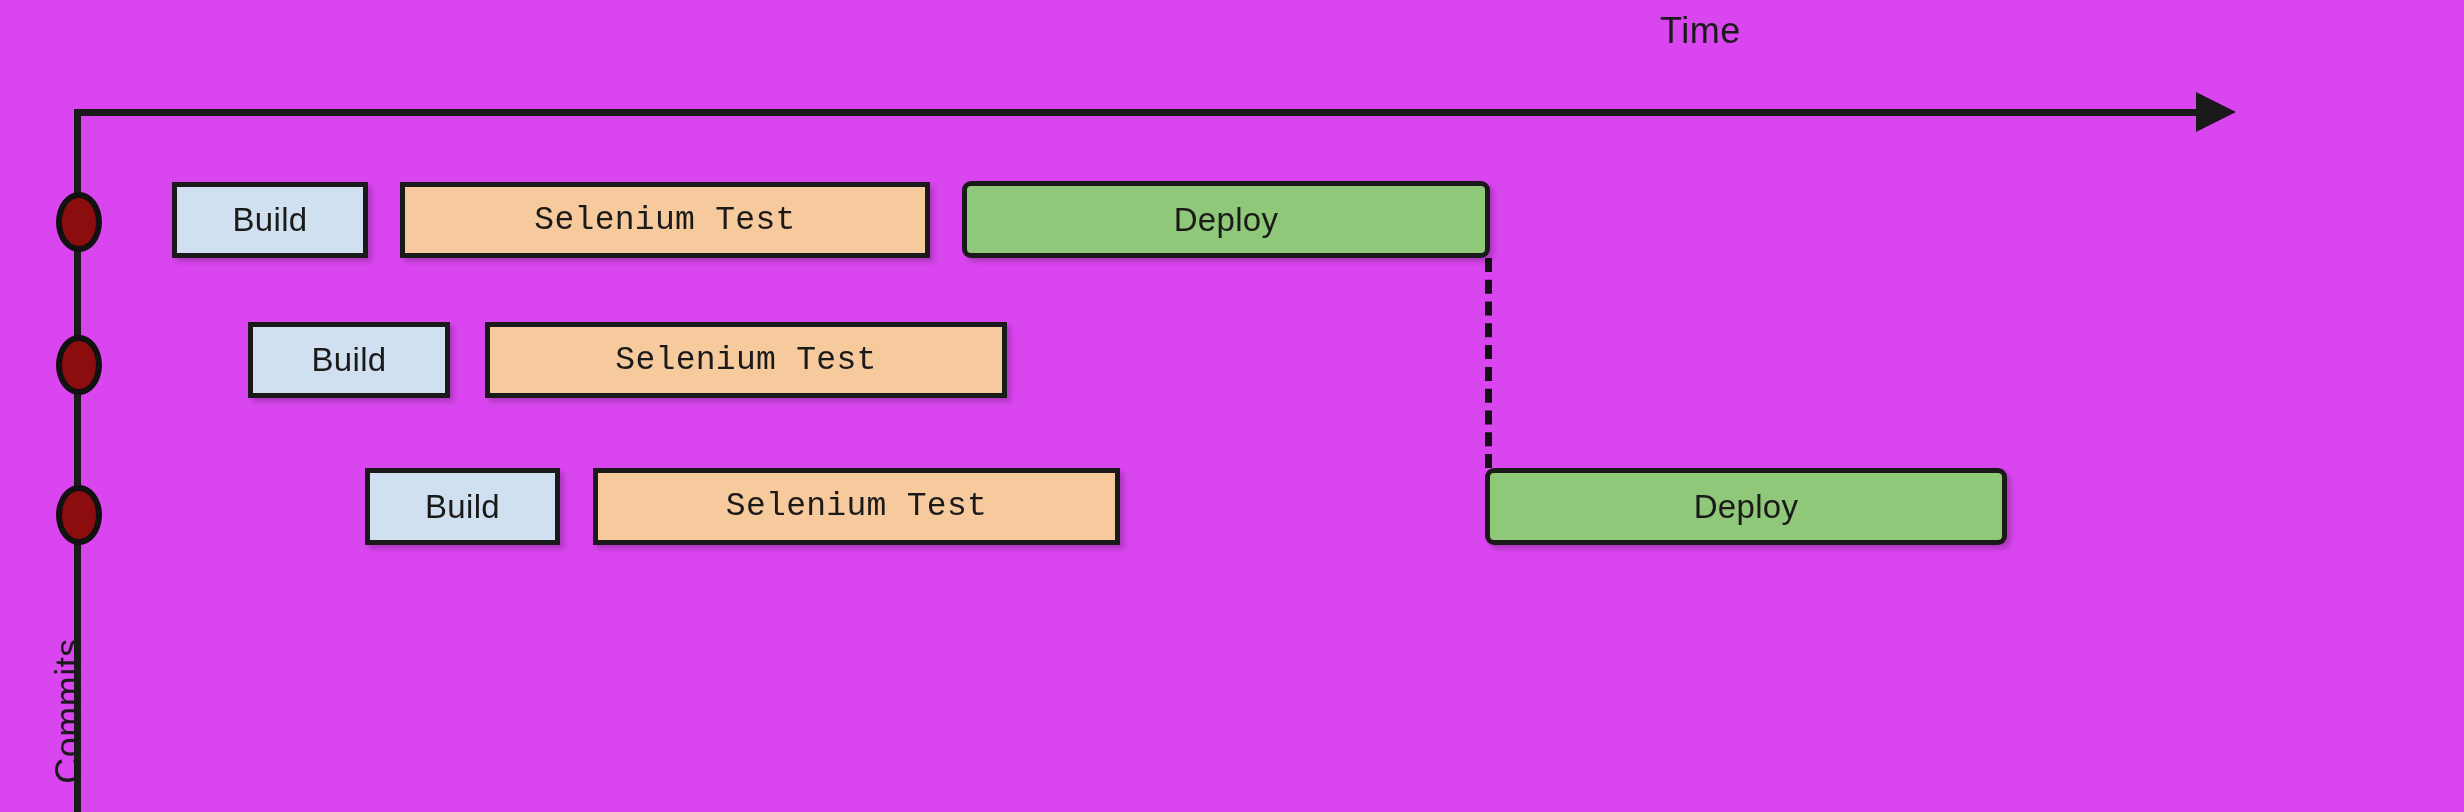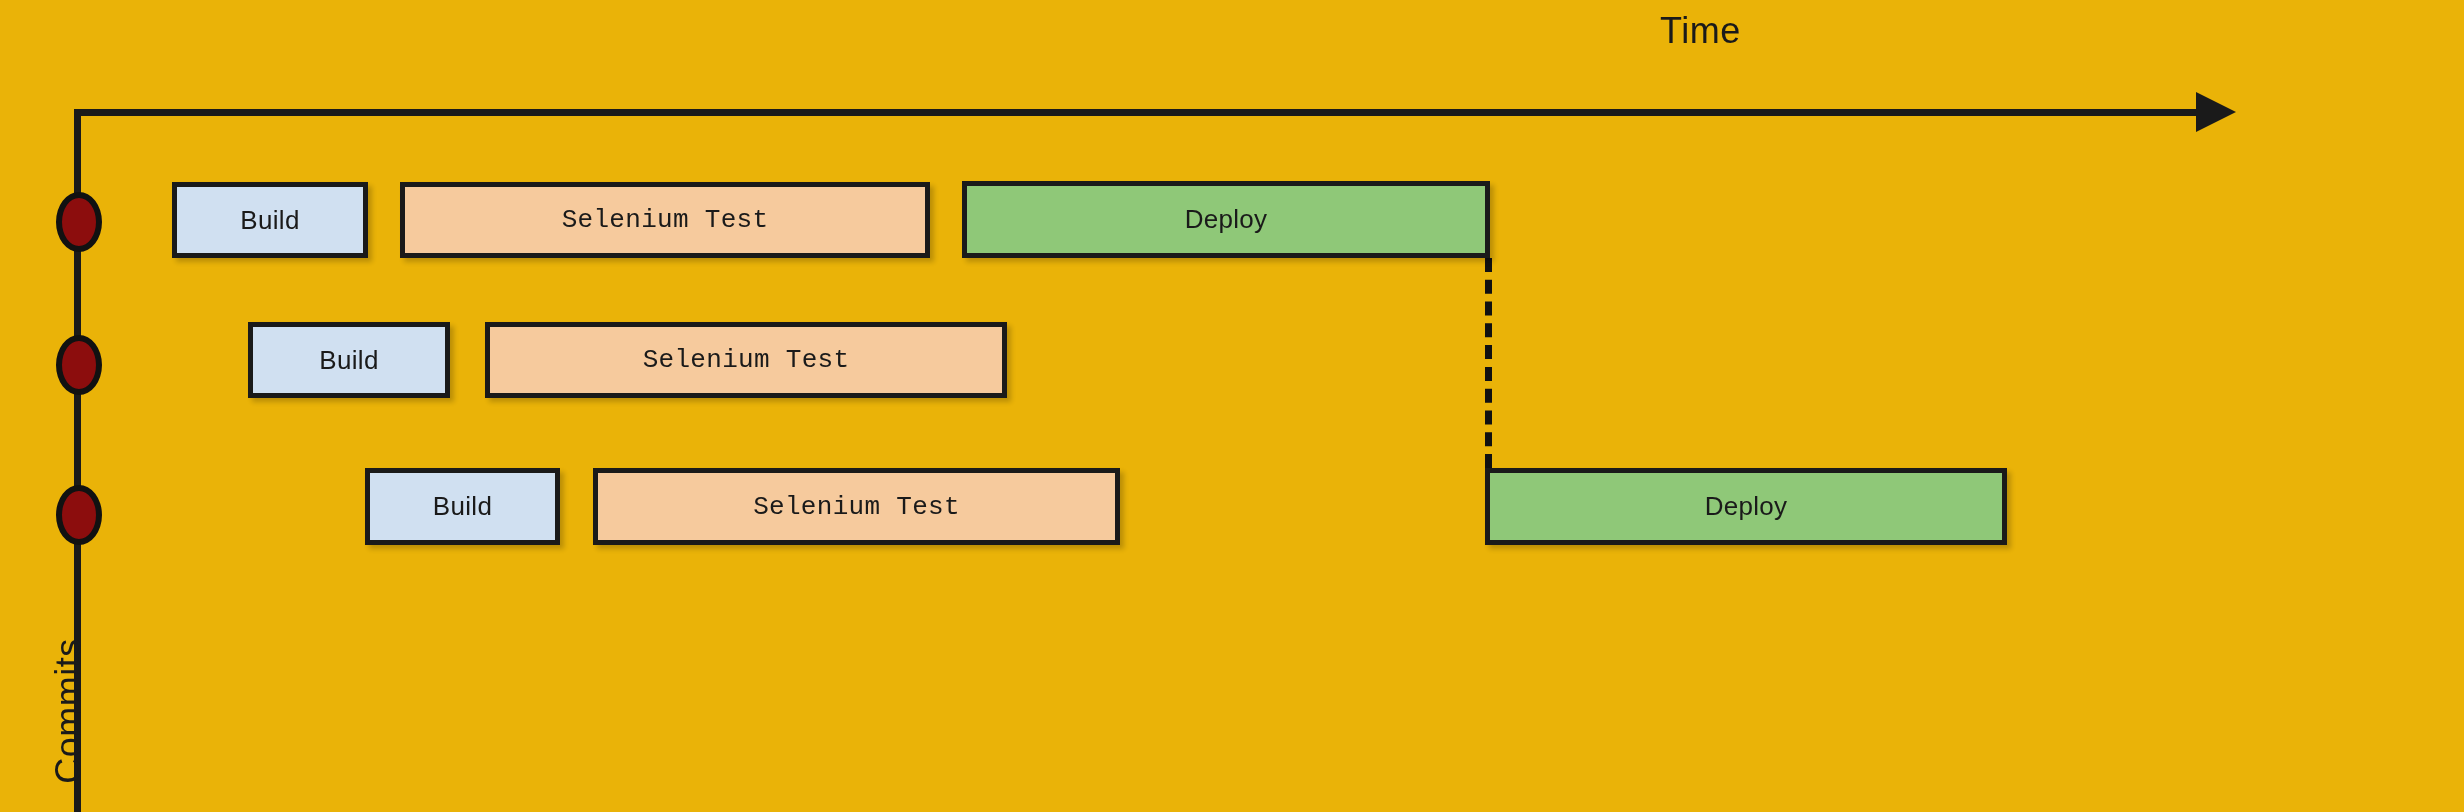--- a/index.html
+++ b/index.html
@@ -8,21 +8,21 @@
     padding: 0;
     background: #ffffff;
   }
   body {
     font-family: "Liberation Sans", sans-serif;
   }
   #canvas {
     position: relative;
     width: 2464px;
     height: 812px;
-    background: #eab308;
+    background: #d946ef;
     overflow: hidden;
   }
   
   .axis-vertical {
     position: absolute;
     left: 74px;
     top: 112px;
     width: 7px;
     height: 700px;
     background: #1a1a1a;
@@ -80,29 +80,29 @@
     box-sizing: border-box;
   }
   
   .stage {
     position: absolute;
     box-sizing: border-box;
     border: 5px solid #1a1a1a;
     display: flex;
     align-items: center;
     justify-content: center;
-    font-size: 26px;
+    font-size: 33px;
     color: #1a1a1a;
     letter-spacing: 0.3px;
     white-space: nowrap;
     box-shadow: 4px 4px 5px rgba(0,0,0,0.20);
   }
   .stage.build   { background: #d0e0f1; }
   .stage.test    { background: #f6ca9d; font-family: Liberation Mono, monospace; }
-  .stage.deploy  { background: #8fc878; }
+  .stage.deploy  { background: #8fc878; border-radius: 9px; }
 
   
   .connector-dashed {
     position: absolute;
     width: 0;
     border-left: 7px dashed #111111;
   }
 </style>
 </head>
 <body>

